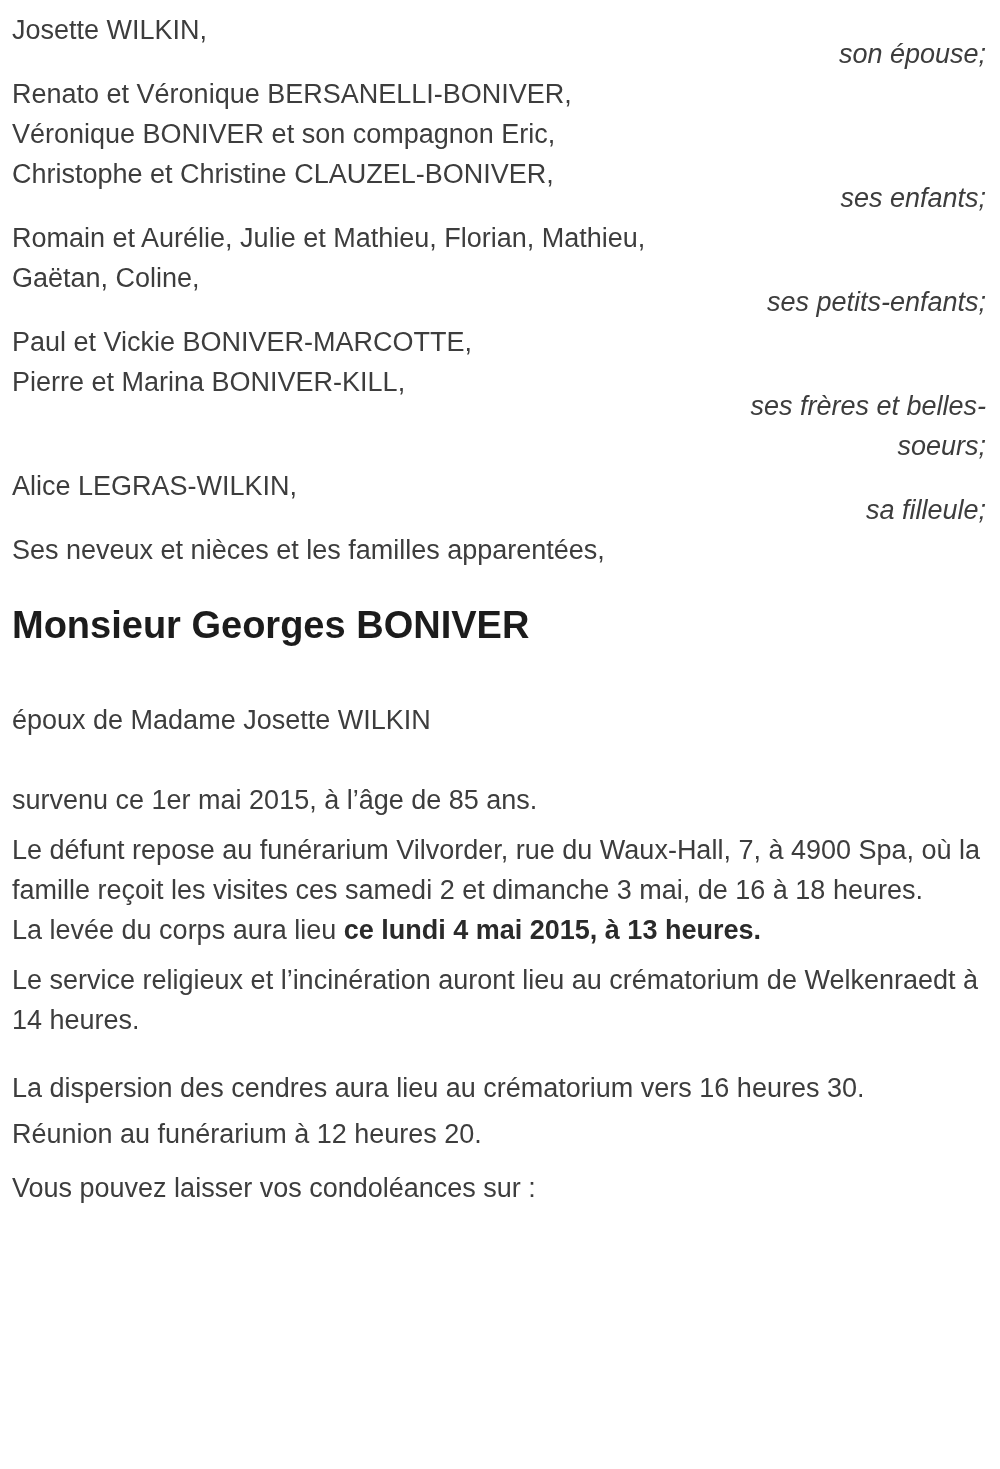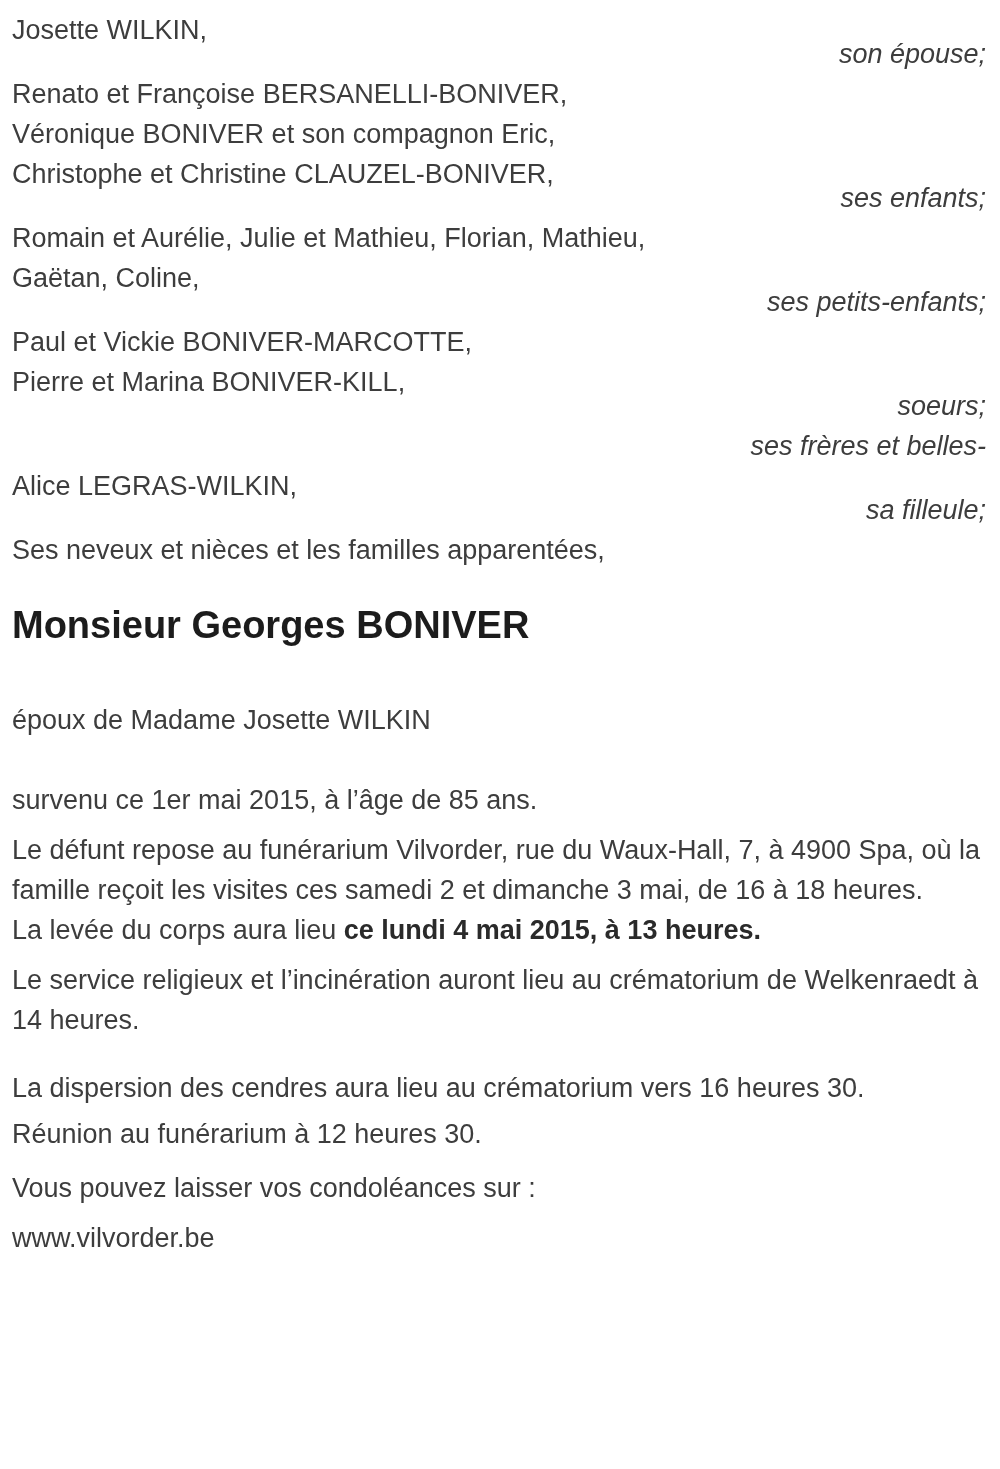--- a/index.html
+++ b/index.html
@@ -58,38 +58,38 @@
 <div class="page">
 
   <section>
 
     <div class="group">
       <div class="name-line">Josette WILKIN,</div>
       <div class="relation-line">son épouse;</div>
     </div>
 
     <div class="group">
-      <div class="name-line">Renato et Françoise BERSANELLI-BONIVER,</div>
+      <div class="name-line">Renato et Véronique BERSANELLI-BONIVER,</div>
       <div class="name-line">Véronique BONIVER et son compagnon Eric,</div>
       <div class="name-line">Christophe et Christine CLAUZEL-BONIVER,</div>
       <div class="relation-line">ses enfants;</div>
     </div>
 
     <div class="group">
       <div class="name-line">Romain et Aurélie, Julie et Mathieu, Florian, Mathieu,</div>
       <div class="name-line">Gaëtan, Coline,</div>
       <div class="relation-line">ses petits-enfants;</div>
     </div>
 
 
     <div class="group">
       <div class="name-line">Paul et Vickie BONIVER-MARCOTTE,</div>
       <div class="name-line">Pierre et Marina BONIVER-KILL,</div>
+      <div class="relation-line">ses frères et belles-</div>
       <div class="relation-line">soeurs;</div>
-      <div class="relation-line">ses frères et belles-</div>
     </div>
 
     <div class="group">
       <div class="name-line">Alice LEGRAS-WILKIN,</div>
       <div class="relation-line">sa filleule;</div>
     </div>
 
     <div class="group">
       <div class="name-line">Ses neveux et nièces et les familles apparentées,</div>
     </div>
@@ -100,18 +100,17 @@
     <h1 class="heading">Monsieur Georges BONIVER</h1>
     <p class="para spouse">époux de Madame Josette WILKIN</p>
     <p class="para death">survenu ce 1er mai 2015, à l’âge de 85 ans.</p>
   </section>
 
   <section>
     <p class="para repose">Le défunt repose au funérarium Vilvorder, rue du Waux-Hall, 7, à 4900 Spa, où la famille reçoit les visites ces samedi 2 et dimanche 3 mai, de 16 à 18 heures.</p>
     <p class="para levee"><span>La levée du corps aura lieu </span><span class="bold">ce lundi 4 mai 2015, à 13 heures.</span></p>
     <p class="para service">Le service religieux et l’incinération auront lieu au crématorium de Welkenraedt à 14 heures.</p>
     <p class="para dispersion">La dispersion des cendres aura lieu au crématorium vers 16 heures 30.</p>
-    <p class="para reunion">Réunion au funérarium à 12 heures 30.</p>
+    <p class="para reunion">Réunion au funérarium à 12 heures 20.</p>
     <p class="para condolences">Vous pouvez laisser vos condoléances sur :</p>
-    <p class="para website">www.vilvorder.be</p>
   </section>
 
 </div>
 
 </body></html>

